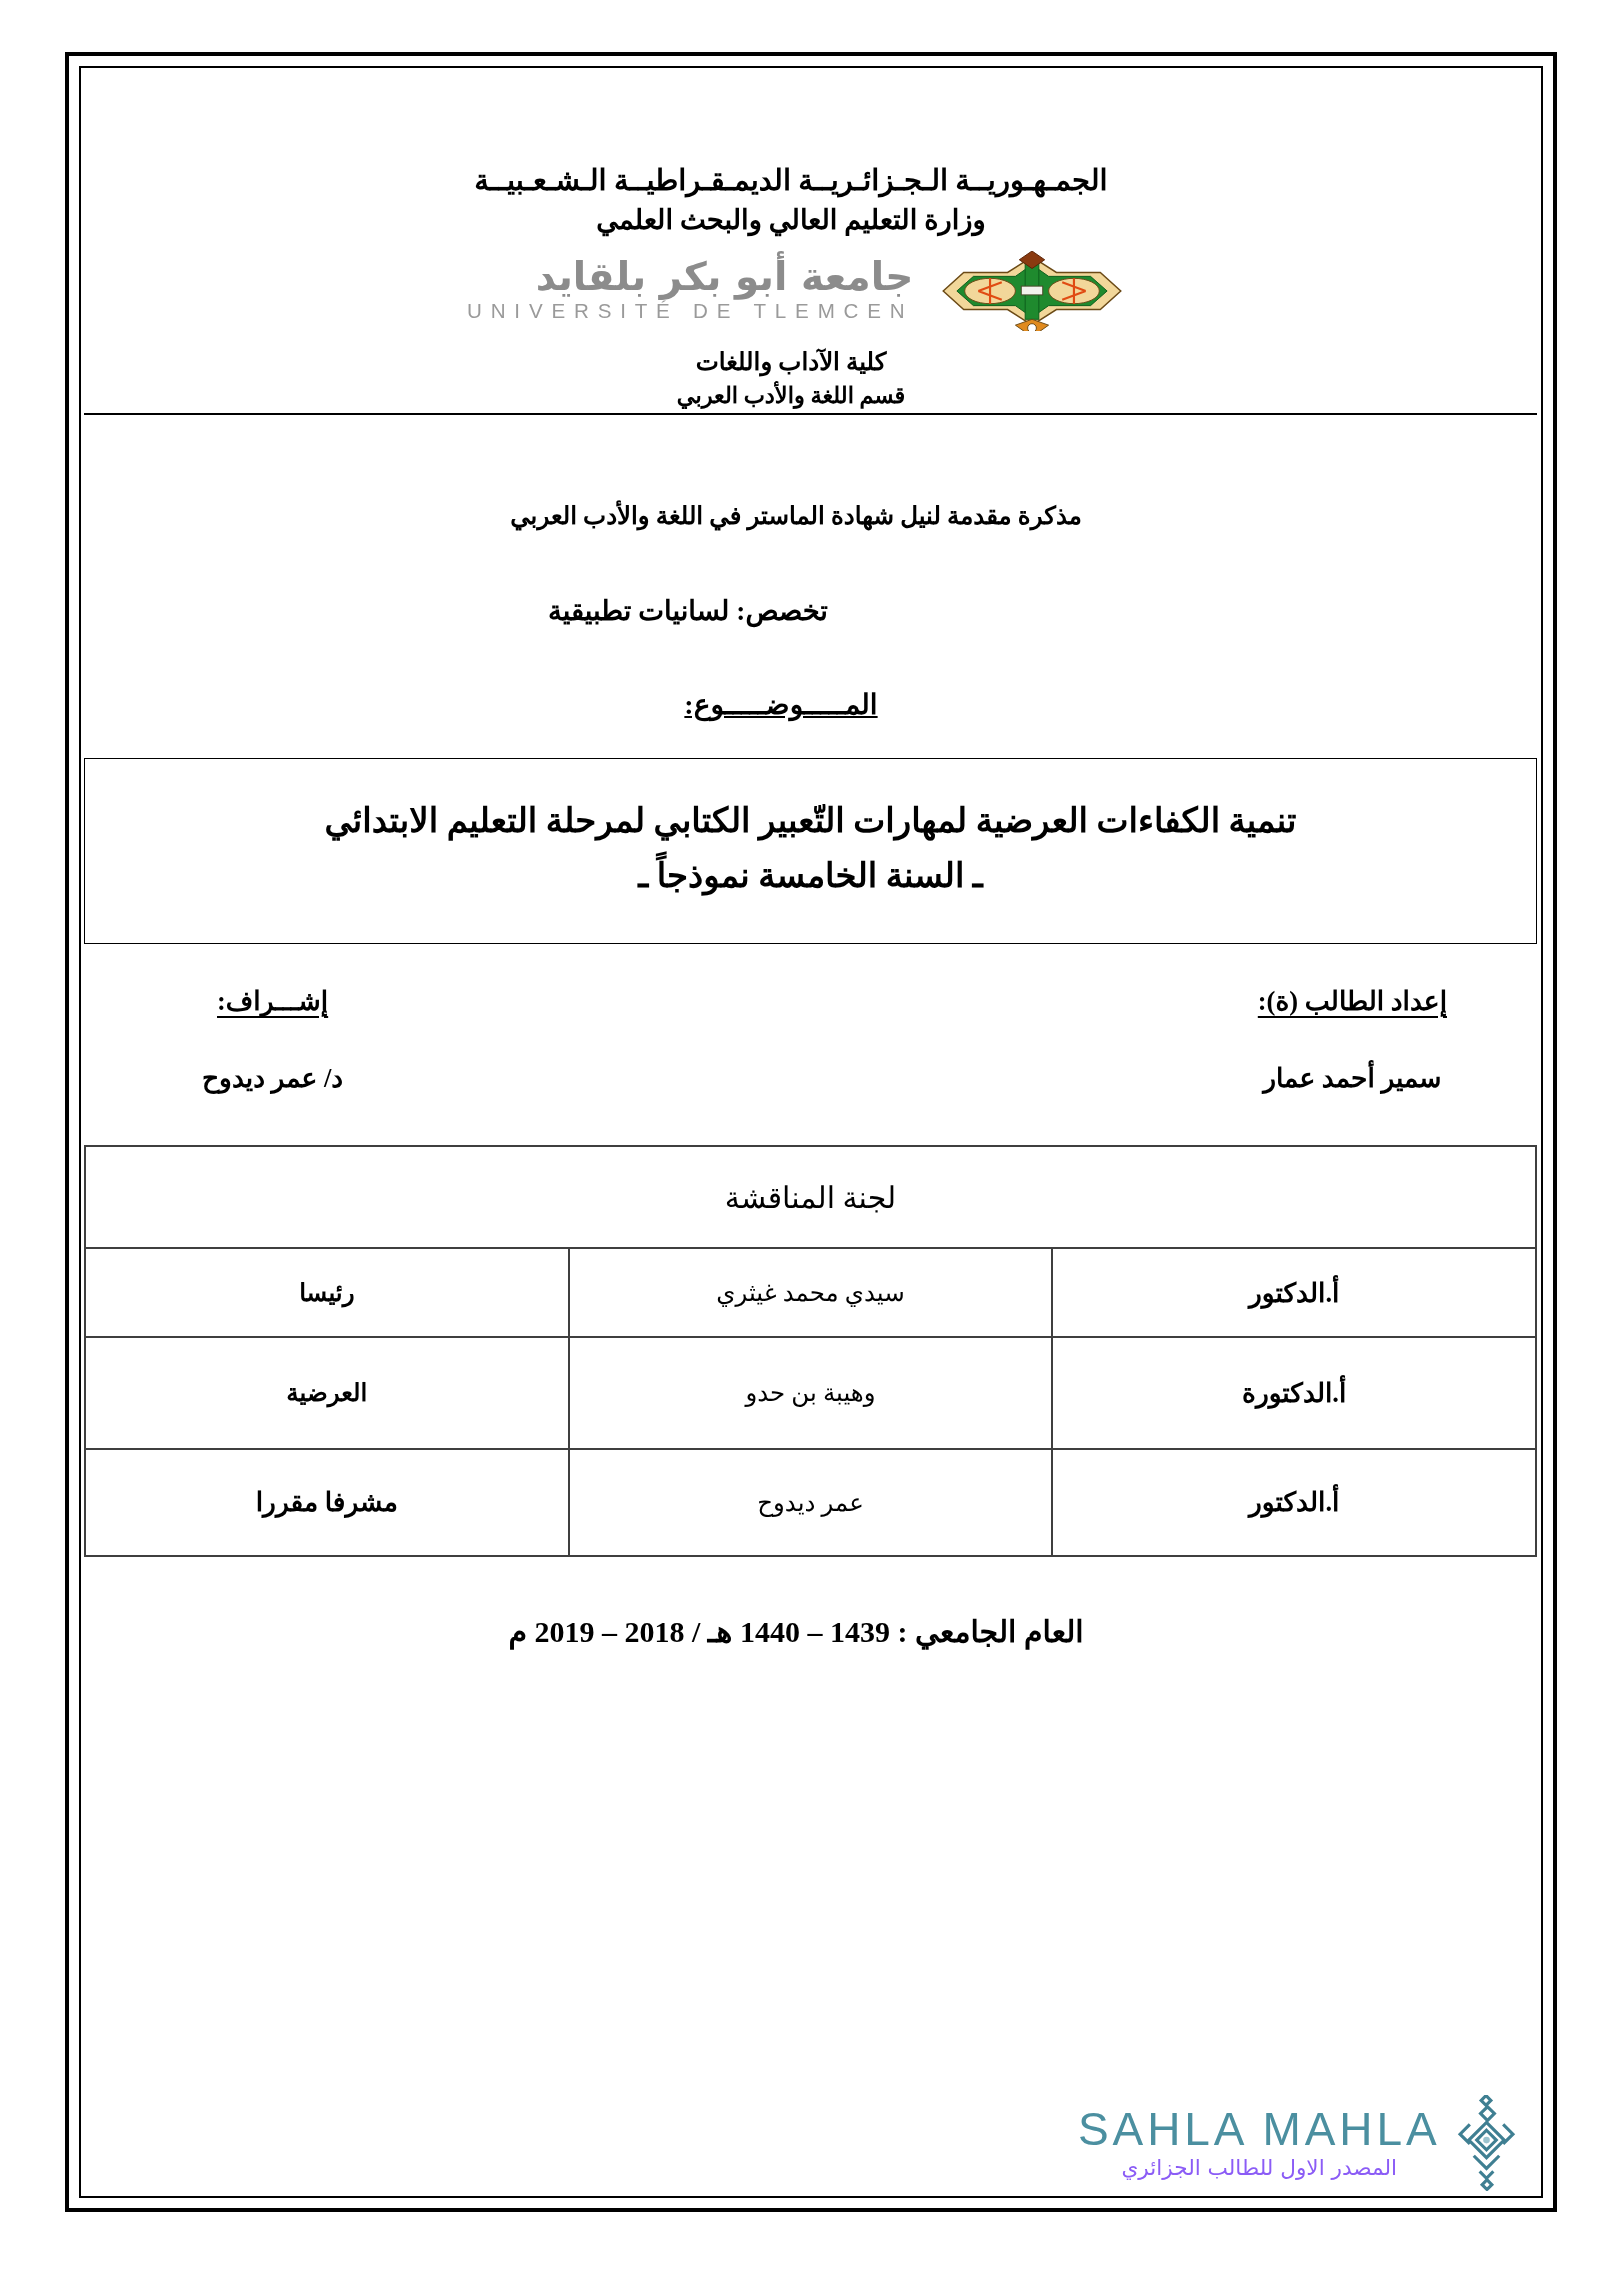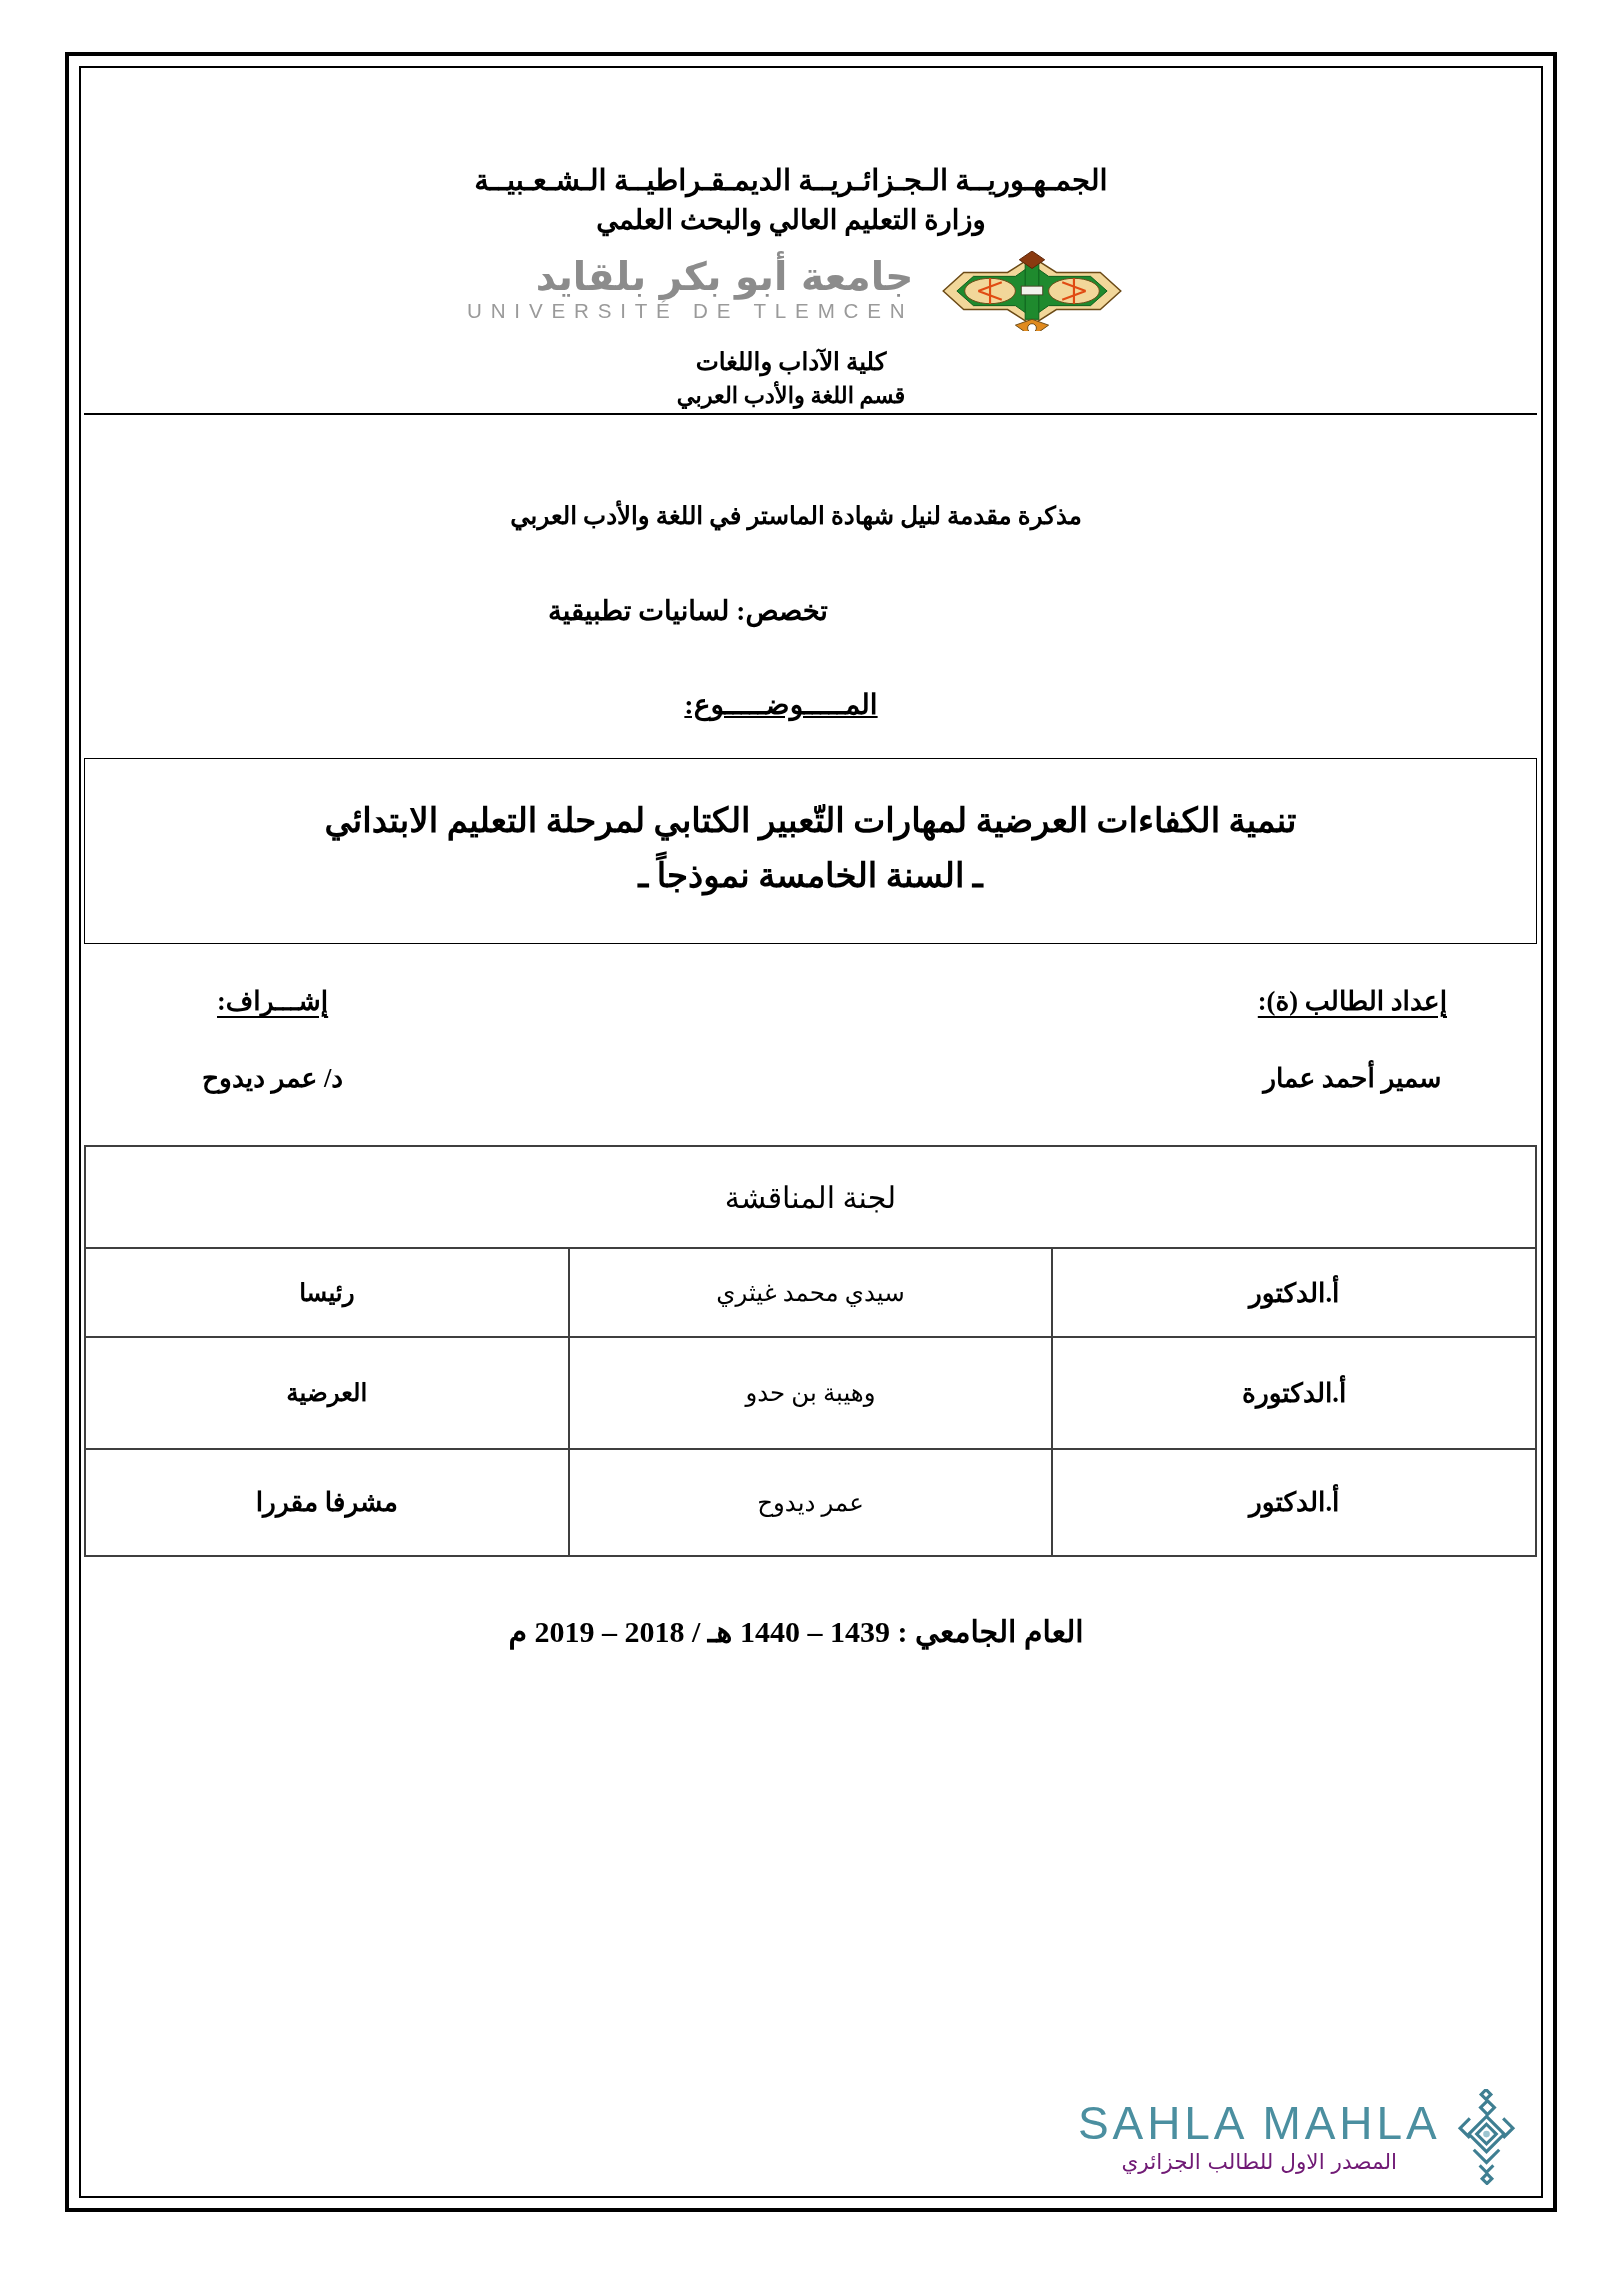--- a/index.html
+++ b/index.html
@@ -235,40 +235,40 @@
     font-size: 30px;
     margin-top: 57px;
     padding-right: 29px;
     direction: rtl;
   }
 
   
   .watermark {
     position: absolute;
     right: 13.7px;
-    bottom: 8px;
+    bottom: 2px;
     display: flex;
     flex-direction: row;
     align-items: center;
     gap: 9.8px;
     direction: ltr;
   }
   .wm-text { text-align: right; }
   .wm-title {
     font-family: "Liberation Sans", sans-serif;
     font-size: 46px;
     letter-spacing: 3.9px;
     color: #4b8fa0;
     line-height: 1;
     white-space: nowrap;
   }
   .wm-sub {
     font-family: "DejaVu Sans", sans-serif;
     font-size: 21.6px;
-    color: #701a75;
+    color: #8b5cf6;
     direction: rtl;
     text-align: center;
     margin-top: 3px;
     white-space: nowrap;
   }
   .wm-mark {
     width: 73px;
     height: 96px;
     flex: none;
     position: relative;

